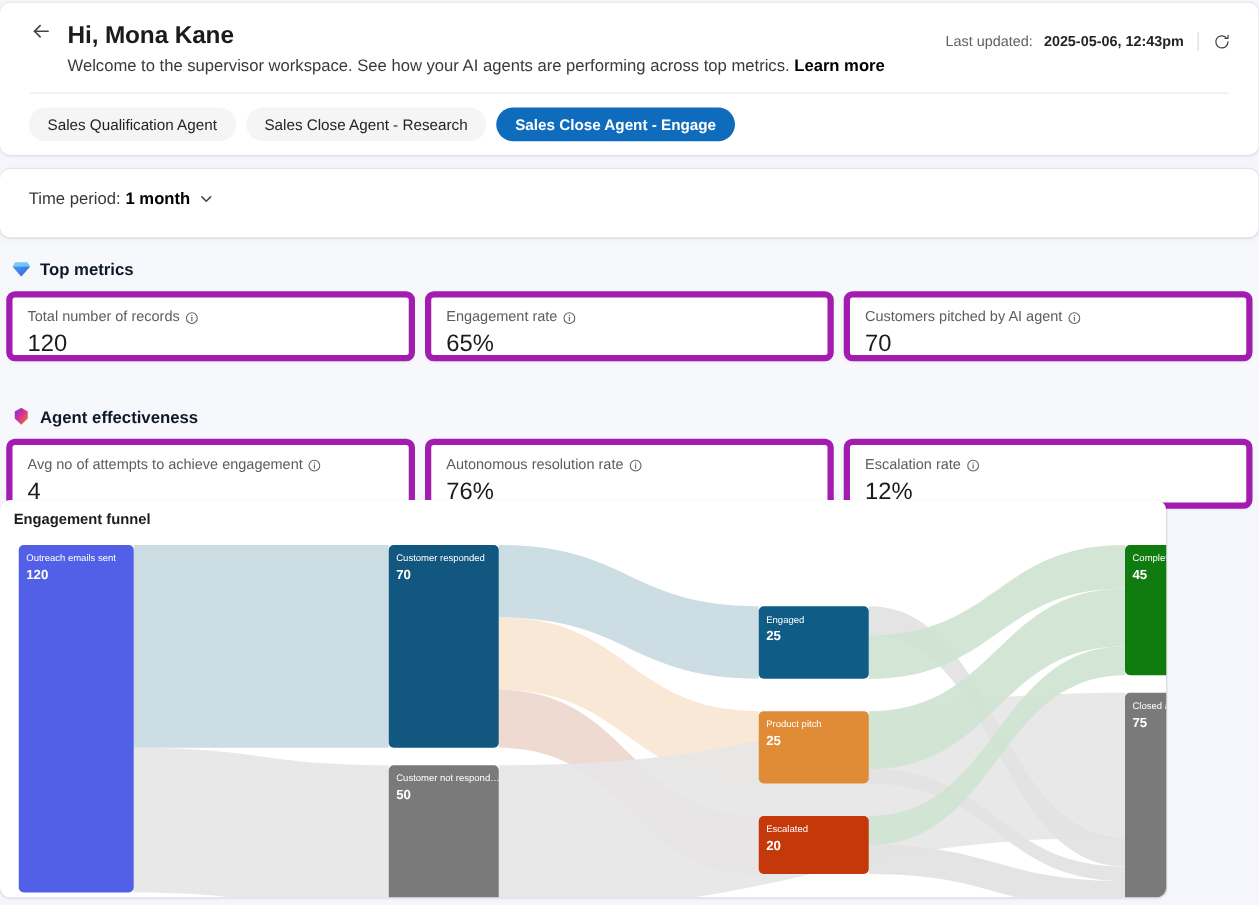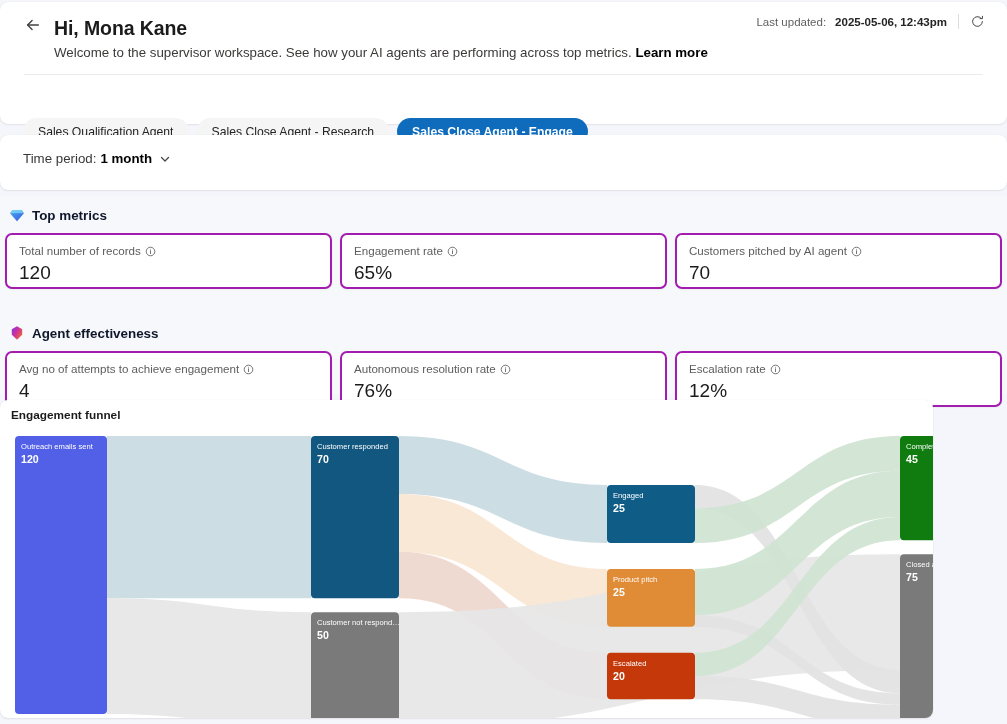--- a/index.html
+++ b/index.html
@@ -30,35 +30,35 @@
     font-size: 19.5px; font-weight: 700; letter-spacing: -0.1px; color: #1b1b1b;
     line-height: 24px;
   }
   .subtitle {
     margin-left: 30px; margin-top: 4px;
     font-size: 13.3px; color: #3b3a39; line-height: 18px;
   }
   .subtitle a { color: #000000; text-decoration: none; font-weight: bold; }
 
   .last-updated {
-    position: absolute; right: 22px; top: 12px;
+    position: absolute; right: 22px; top: 24px;
     display: flex; align-items: center; gap: 9px;
     font-size: 11.5px; color: #5d5d5d; white-space: nowrap;
   }
   .last-updated .lu-label { color: #616161; }
   .last-updated .lu-value { color: #242424; font-weight: 700; }
   .lu-divider { width: 1px; height: 15px; background: #dcdcdc; margin: 0 2px; }
   .refresh-icon { width: 15px; height: 15px; color: #424242; cursor: pointer; display:block; }
 
   .hdr-sep {
     position: absolute; left: 24px; right: 24px; top: 72px;
     height: 1px; background: #ebebeb;
   }
 
-  .tabs { position: absolute; left: 23px; top: 84px; display: flex; gap: 8px; margin-top: 32px; }
+  .tabs { position: absolute; left: 23px; top: 84px; display: flex; gap: 8px; }
   .pill {
     height: 27px; padding: 0 15px; border-radius: 14px;
     display: flex; align-items: center; justify-content: center;
     font-size: 12.2px; color: #242424; background: #f5f5f5;
     border: none; cursor: pointer; white-space: nowrap;
     font-family: inherit;
   }
   .pill.active { background: #0f6cbd; color: #ffffff; font-weight: 700; }
 
   
@@ -85,21 +85,21 @@
   .section-head {
     display: flex; align-items: center; gap: 7px;
     padding-left: 9px;
     font-size: 13.4px; font-weight: 700; color: #0f172a;
   }
   .sec-icon { width: 16px; height: 16px; flex: none; display: block; }
 
   .card-row { display: flex; gap: 8px; padding: 0 5px; margin-top: 10px; }
   .metric-card {
     flex: 1 1 0; height: 56px;
-    background: #ffffff; border: 2px solid #a21caf; border-radius: 7px;
+    background: #ffffff; border: 5px solid #a21caf; border-radius: 7px;
     padding: 9px 12px 0 12px;
     box-shadow: 0 1px 2px rgba(0,0,0,.045);
   }
   .metric-label {
     font-size: 11.6px; color: #5d5d5d; line-height: 14px;
     display: flex; align-items: center; gap: 4px;
   }
   .info-icon { width: 11px; height: 11px; flex: none; color: #616161; display:block; cursor: pointer; }
   .metric-value {
     font-size: 19px; color: #1b1b1b; margin-top: 3px; line-height: 24px;

